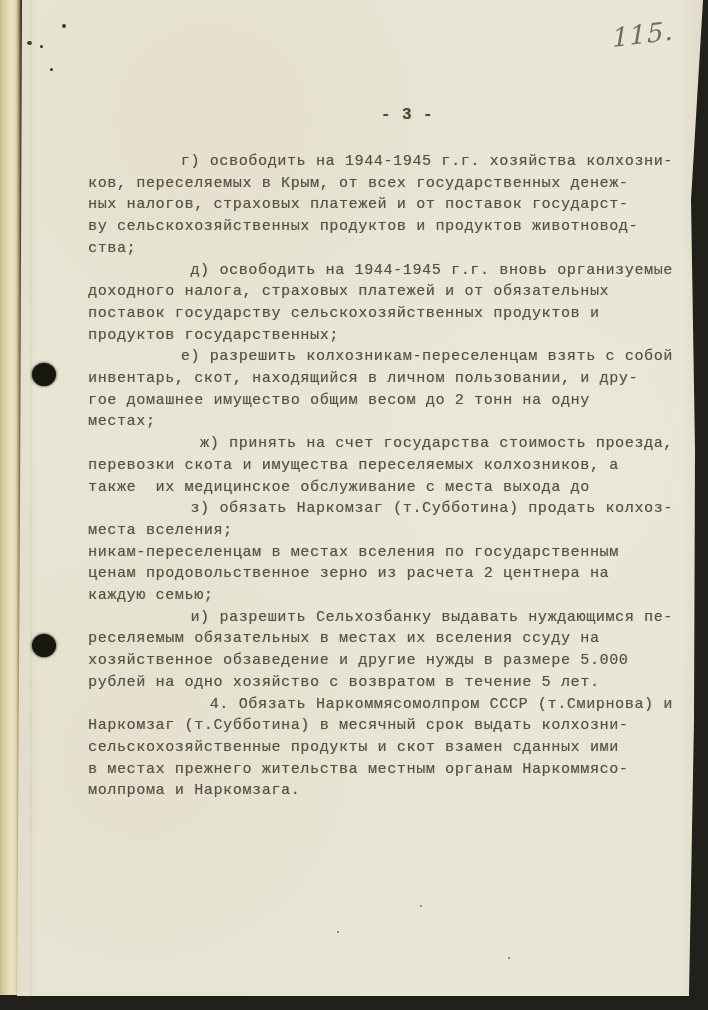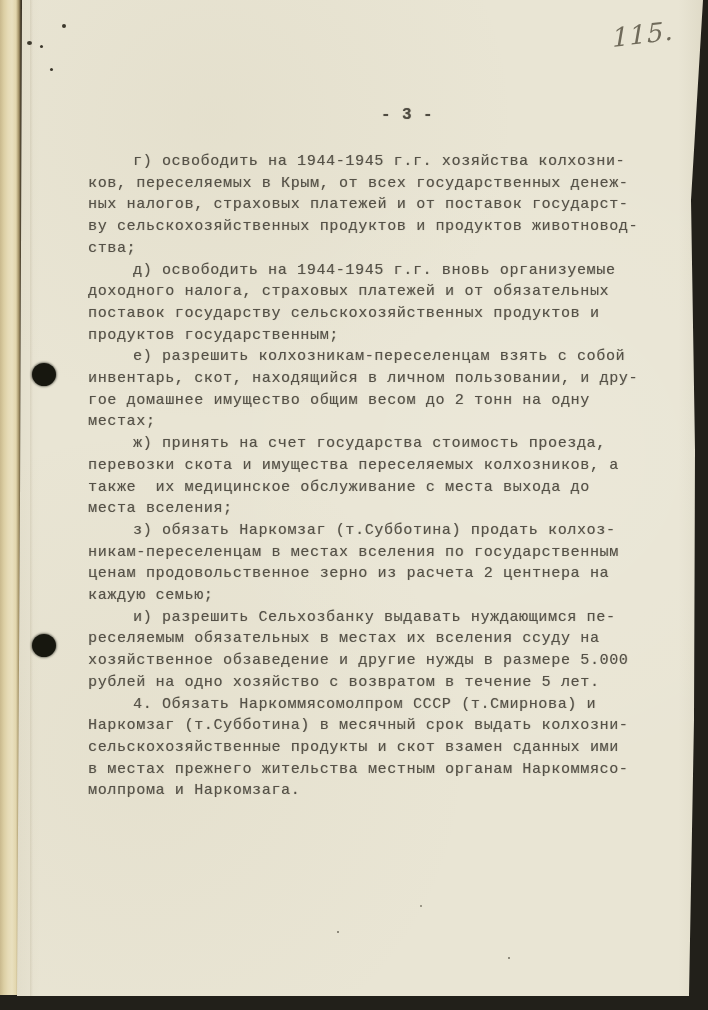--- a/index.html
+++ b/index.html
@@ -59,21 +59,21 @@
     position:absolute;left:88px;top:151px;width:585px;
   }
   .line{
     font-family:"Liberation Mono","DejaVu Sans Mono",monospace;
     font-size:15px;line-height:21.7px;
     letter-spacing:0.65px;
     color:#555147;
     white-space:pre;
     text-shadow:0.4px 0.4px 0.8px rgba(85,81,71,0.45);
   }
-  .line.first{padding-left:45px;}
+  .line.first{padding-left:45px;text-align:right;}
 
   .hole{
     position:absolute;width:24px;height:23px;border-radius:50%;
     background:#17170f;
     box-shadow:0 0 2px 1px rgba(23,23,15,0.5);
   }
   .hole.h1{left:32px;top:363px;}
   .hole.h2{left:32px;top:634px;}
 
   .speck{position:absolute;border-radius:50%;background:#3c382c;}
@@ -94,30 +94,30 @@
 
     <div class="doc-body">
         <div class="line first">г) освободить на 1944-1945 г.г. хозяйства колхозни-</div>
         <div class="line">ков, переселяемых в Крым, от всех государственных денеж-</div>
         <div class="line">ных налогов, страховых платежей и от поставок государст-</div>
         <div class="line">ву сельскохозяйственных продуктов и продуктов животновод-</div>
         <div class="line">ства;</div>
         <div class="line first">д) освободить на 1944-1945 г.г. вновь организуемые</div>
         <div class="line">доходного налога, страховых платежей и от обязательных</div>
         <div class="line">поставок государству сельскохозяйственных продуктов и</div>
-        <div class="line">продуктов государственным;</div>
+        <div class="line">продуктов государственных;</div>
         <div class="line first">е) разрешить колхозникам-переселенцам взять с собой</div>
         <div class="line">инвентарь, скот, находящийся в личном пользовании, и дру-</div>
         <div class="line">гое домашнее имущество общим весом до 2 тонн на одну</div>
         <div class="line">местах;</div>
         <div class="line first">ж) принять на счет государства стоимость проезда,</div>
         <div class="line">перевозки скота и имущества переселяемых колхозников, а</div>
         <div class="line">также  их медицинское обслуживание с места выхода до</div>
+        <div class="line first">з) обязать Наркомзаг (т.Субботина) продать колхоз-</div>
         <div class="line">места вселения;</div>
-        <div class="line first">з) обязать Наркомзаг (т.Субботина) продать колхоз-</div>
         <div class="line">никам-переселенцам в местах вселения по государственным</div>
         <div class="line">ценам продовольственное зерно из расчета 2 центнера на</div>
         <div class="line">каждую семью;</div>
         <div class="line first">и) разрешить Сельхозбанку выдавать нуждающимся пе-</div>
         <div class="line">реселяемым обязательных в местах их вселения ссуду на</div>
         <div class="line">хозяйственное обзаведение и другие нужды в размере 5.000</div>
         <div class="line">рублей на одно хозяйство с возвратом в течение 5 лет.</div>
         <div class="line first">4. Обязать Наркоммясомолпром СССР (т.Смирнова) и</div>
         <div class="line">Наркомзаг (т.Субботина) в месячный срок выдать колхозни-</div>
         <div class="line">сельскохозяйственные продукты и скот взамен сданных ими</div>

